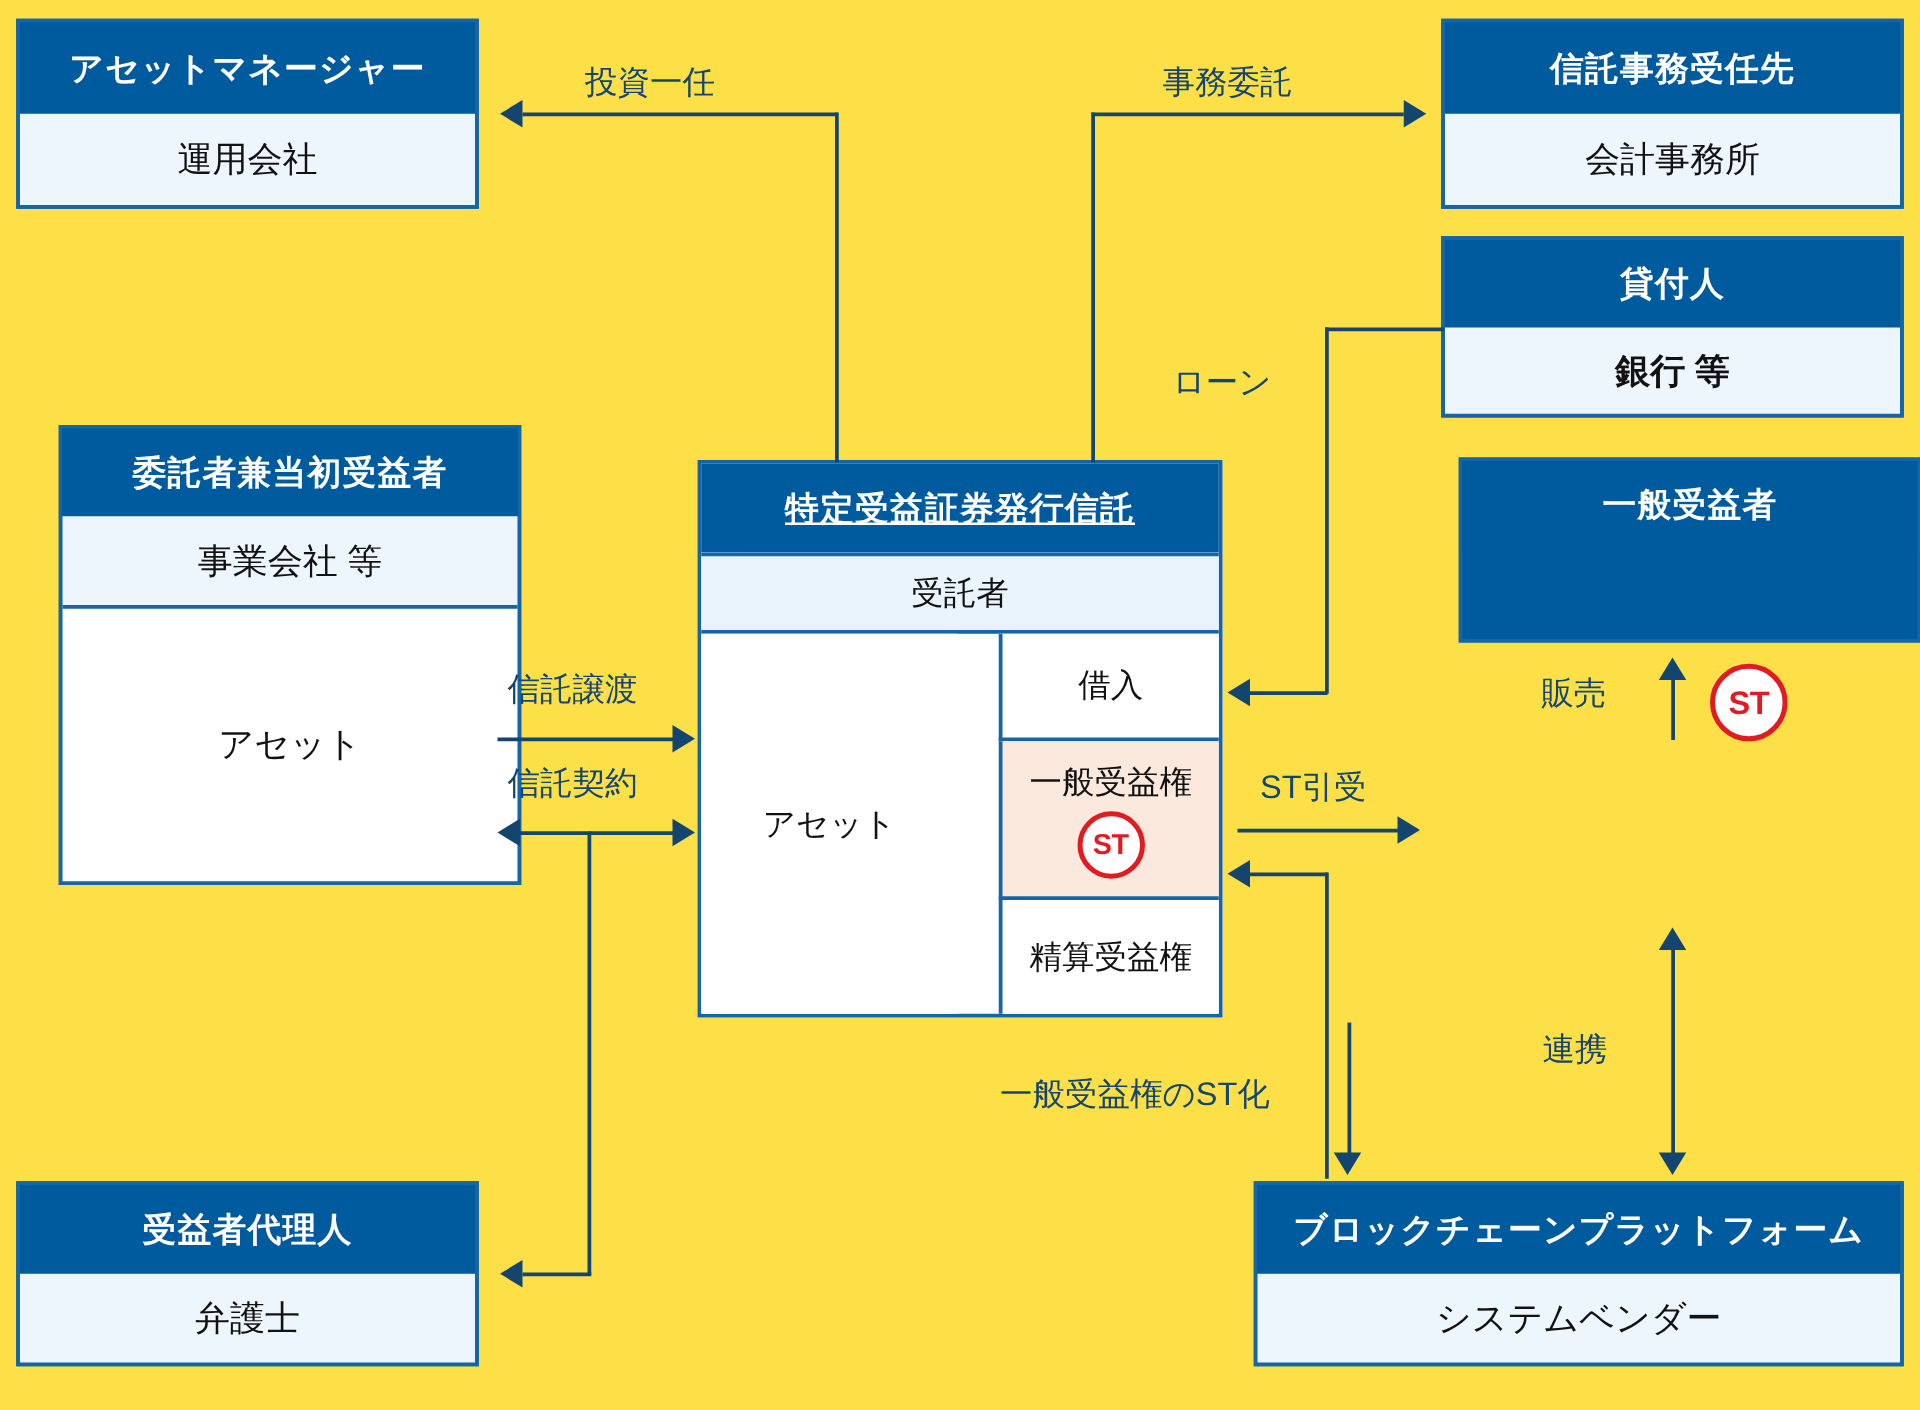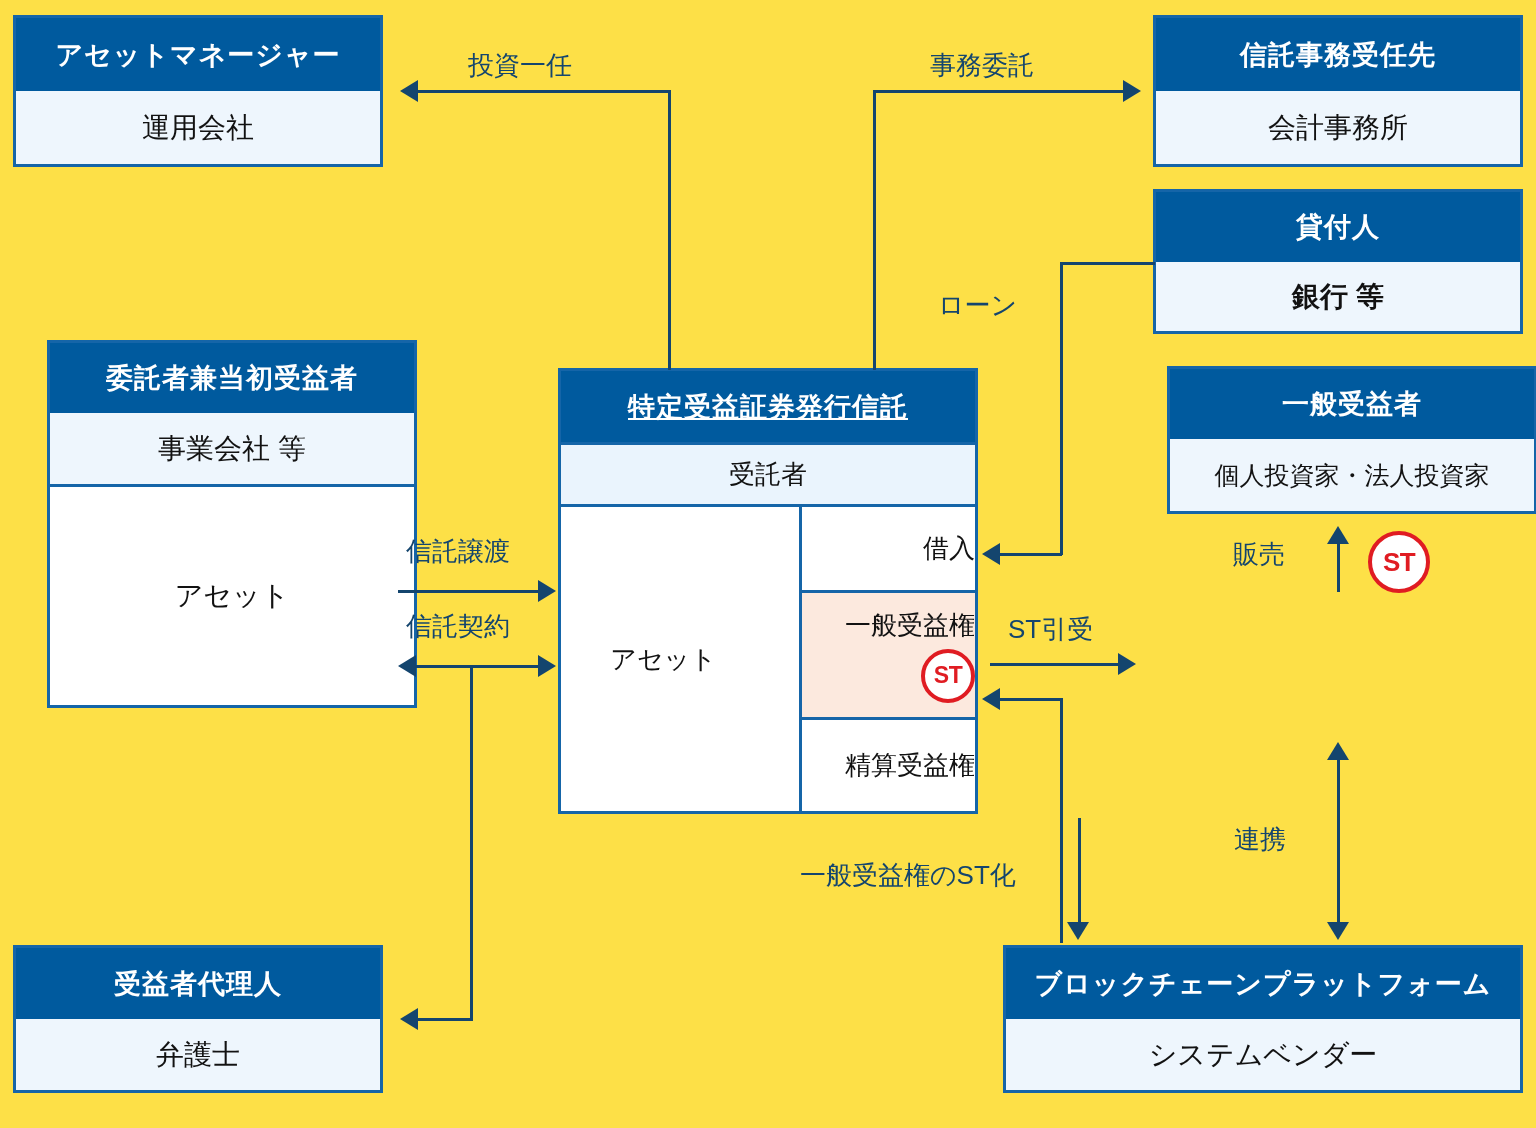--- a/index.html
+++ b/index.html
@@ -74,21 +74,21 @@
     box-sizing: border-box;
     display: flex;
     flex-direction: column;
   }
   .trust-cell {
     box-sizing: border-box;
     background: #ffffff;
     border: 3px solid #1565a8;
     display: flex;
     flex-direction: column;
-    align-items: flex-end;
+    align-items: center;
     justify-content: center;
     font-size: 26px;
     color: #121212;
     margin-left: 33px;
   }
   .trust-cell.highlight {
     background: #fce9de;
   }
   .trust-cell + .trust-cell { border-top: none; }
 
@@ -146,21 +146,20 @@
   </div>
 
   <div class="node" style="left:13px; top:340px; width:370px; height:368px;margin-left:34px;">
     <div class="node-header" style="height:70px;">委託者兼当初受益者</div>
     <div class="node-body" style="height:71px;">事業会社 等</div>
     <div class="node-body plain" style="height:221px;">アセット</div>
   </div>
 
   <div class="node" style="left:1153px; top:366px; width:370px; height:148px;margin-left:14px;">
     <div class="node-header" style="height:70px;">一般受益者</div>
-    <div class="node-body" style="height:72px; font-size:25px;">個人投資家・法人投資家</div>
   </div>
 
 
   <div class="node" style="left:13px; top:945px; width:370px; height:148px;">
     <div class="node-header" style="height:71px;">受益者代理人</div>
     <div class="node-body" style="height:71px;">弁護士</div>
   </div>
 
   <div class="node" style="left:1003px; top:945px; width:520px; height:148px;">
     <div class="node-header" style="height:71px;">ブロックチェーンプラットフォーム</div>

